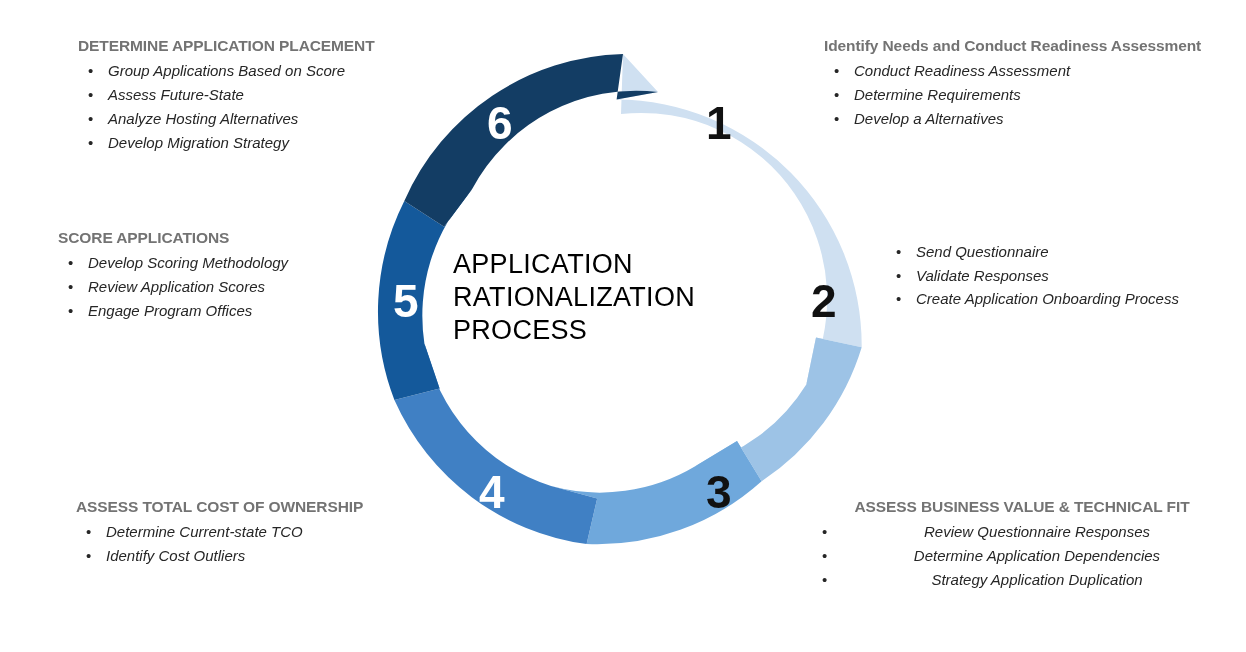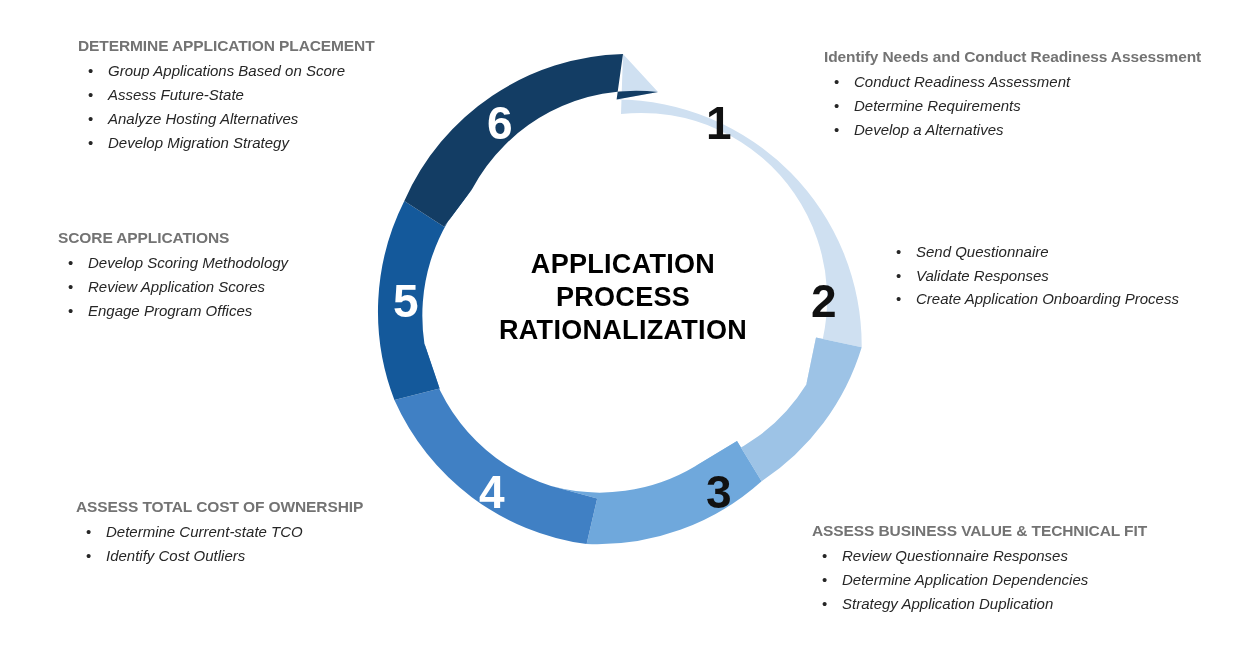--- a/index.html
+++ b/index.html
@@ -12,23 +12,22 @@
     position:relative;
   }
   #diagram-root{position:absolute;left:0;top:0;width:1246px;height:652px;}
 
   .wheel{position:absolute;left:0;top:0;width:1246px;height:652px;}
 
   .center-label{
     position:absolute;
     left:453px;top:248px;
     width:340px;
-    text-align:center;
     font-size:27px;
-    font-weight:700;
+    font-weight:400;
     line-height:1.22;
     letter-spacing:0.3px;
     color:#000000;
     font-family:"Liberation Sans", sans-serif;
   }
   .center-label div{white-space:nowrap;}
 
   .seg-num{
     position:absolute;
     font-size:46px;
@@ -129,35 +128,35 @@
 
   <div class="seg-num" style="left:706px;top:100px;color:#111111;">1</div>
   <div class="seg-num" style="left:811px;top:278px;color:#111111;">2</div>
   <div class="seg-num" style="left:706px;top:469px;color:#111111;">3</div>
   <div class="seg-num" style="left:479px;top:469px;color:#ffffff;">4</div>
   <div class="seg-num" style="left:393px;top:278px;color:#ffffff;">5</div>
   <div class="seg-num" style="left:487px;top:100px;color:#ffffff;">6</div>
 
   <div class="center-label">
     <div>APPLICATION</div>
+    <div>RATIONALIZATION</div>
     <div>PROCESS</div>
-    <div>RATIONALIZATION</div>
   </div>
 
   <div class="block" style="left:78px;top:36px;width:400px;">
     <h3>DETERMINE APPLICATION PLACEMENT</h3>
     <ul>
       <li><span class="bullet">•</span><span class="txt">Group Applications Based on Score</span></li>
       <li><span class="bullet">•</span><span class="txt">Assess Future-State</span></li>
       <li><span class="bullet">•</span><span class="txt">Analyze Hosting Alternatives</span></li>
       <li><span class="bullet">•</span><span class="txt">Develop Migration Strategy</span></li>
     </ul>
   </div>
 
-  <div class="block" style="left:824px;top:36px;width:390px;margin-top:11px;">
+  <div class="block" style="left:824px;top:36px;width:390px;">
     <h3>Identify Needs and Conduct Readiness Assessment</h3>
     <ul>
       <li><span class="bullet">•</span><span class="txt">Conduct Readiness Assessment</span></li>
       <li><span class="bullet">•</span><span class="txt">Determine Requirements</span></li>
       <li><span class="bullet">•</span><span class="txt">Develop a Alternatives</span></li>
     </ul>
   </div>
 
   <div class="block" style="left:58px;top:228px;width:350px;">
     <h3>SCORE APPLICATIONS</h3>
@@ -177,21 +176,21 @@
   </div>
 
   <div class="block" style="left:76px;top:497px;width:380px;">
     <h3>ASSESS TOTAL COST OF OWNERSHIP</h3>
     <ul>
       <li><span class="bullet">•</span><span class="txt">Determine Current-state TCO</span></li>
       <li><span class="bullet">•</span><span class="txt">Identify  Cost Outliers</span></li>
     </ul>
   </div>
 
-  <div class="block" style="left:812px;top:521px;width:420px;">
+  <div class="block" style="left:812px;top:497px;width:420px;text-align:center;">
     <h3>ASSESS BUSINESS VALUE &amp; TECHNICAL FIT</h3>
     <ul>
       <li><span class="bullet">•</span><span class="txt">Review Questionnaire Responses</span></li>
       <li><span class="bullet">•</span><span class="txt">Determine Application Dependencies</span></li>
       <li><span class="bullet">•</span><span class="txt">Strategy Application Duplication</span></li>
     </ul>
   </div>
 
 </div>
 

